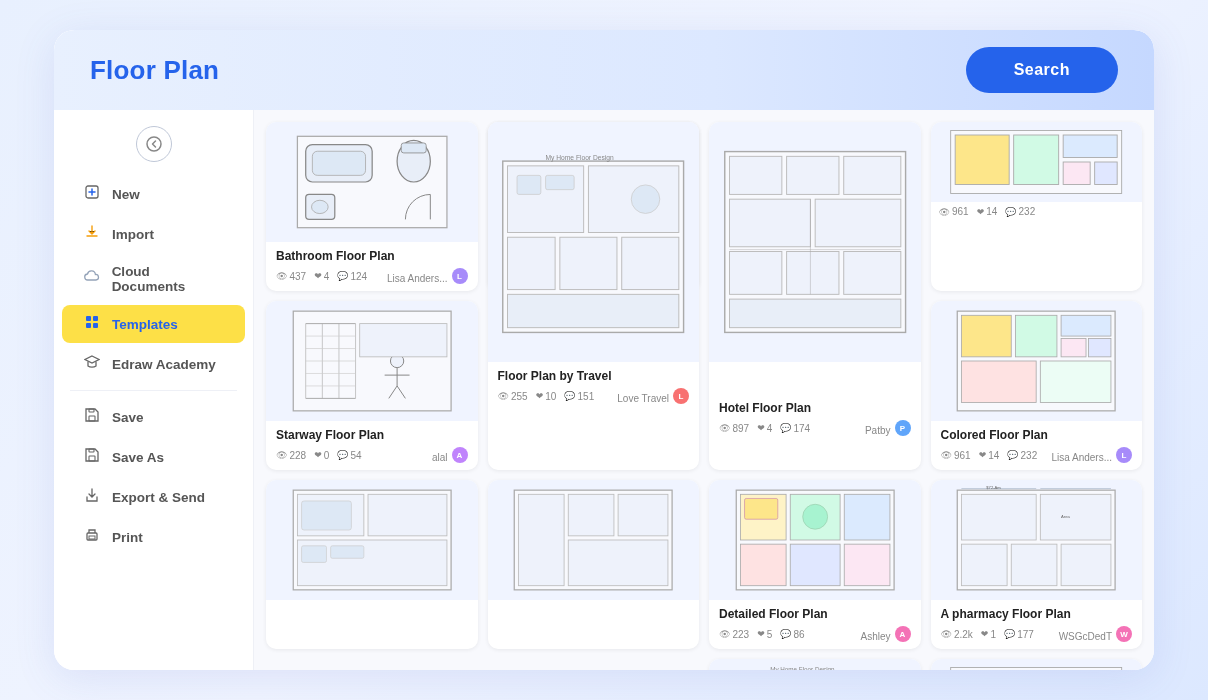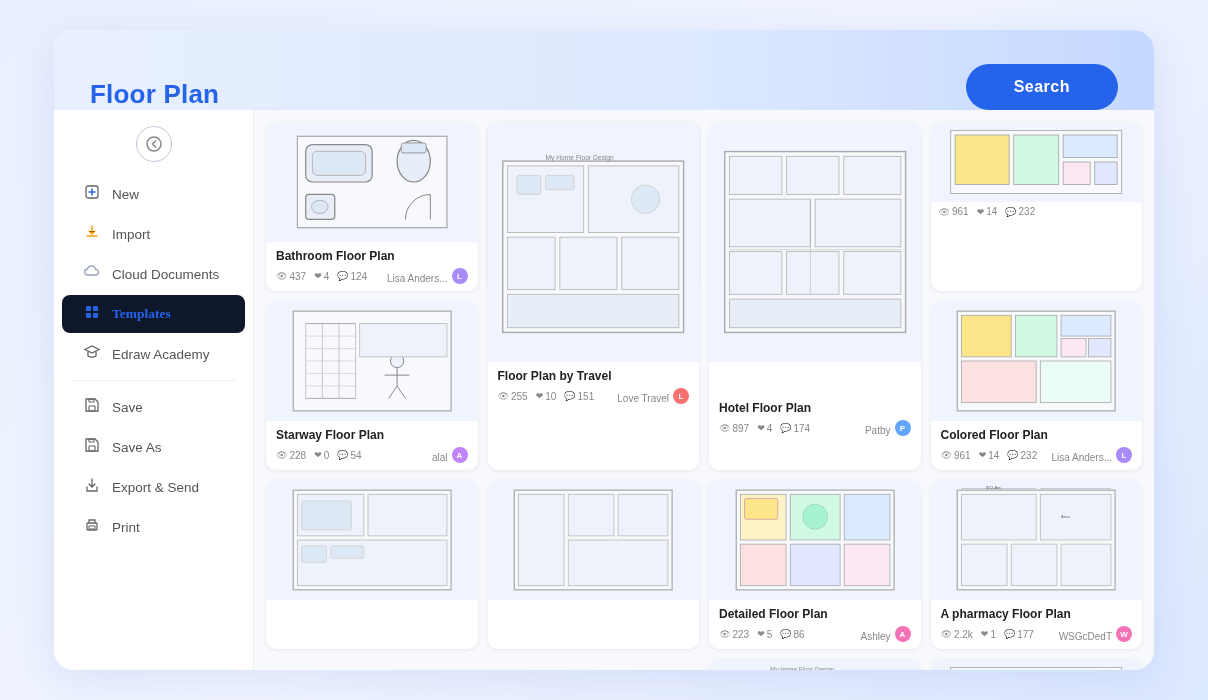--- a/index.html
+++ b/index.html
@@ -25,21 +25,21 @@
       box-shadow: 0 8px 40px rgba(80,100,200,0.13);
       position: relative;
     }
 
     
     .header {
       background: linear-gradient(90deg, #e8f0fe 0%, #dce8ff 60%, #c5d8ff 100%);
       padding: 0 36px;
       height: 80px;
       display: flex;
-      align-items: flex-end;
+      align-items: center;
       justify-content: space-between;
       flex-shrink: 0;
       border-radius: 20px 20px 0 0;
     }
     .header-title {
       font-size: 26px;
       font-weight: 700;
       color: #2563eb;
       letter-spacing: 0.2px;
     }
@@ -91,26 +91,26 @@
     .sidebar-item {
       display: flex;
       align-items: center;
       gap: 10px;
       padding: 9px 20px;
       cursor: pointer;
       color: #555;
       font-size: 13.5px;
       border-radius: 8px;
       margin: 1px 8px;
+      font-weight: bold;
     }
     .sidebar-item.active {
-      background: #0f172a;
+      background: #fde047;
       color: #2563eb;
       font-weight: 600;
-      font-family: Liberation Serif, serif;
     }
     .sidebar-item .icon {
       font-size: 16px;
       width: 20px;
       text-align: center;
     }
     .sidebar-item.active .icon { color: #2563eb; }
 
     .sidebar-divider {
       height: 1px;

